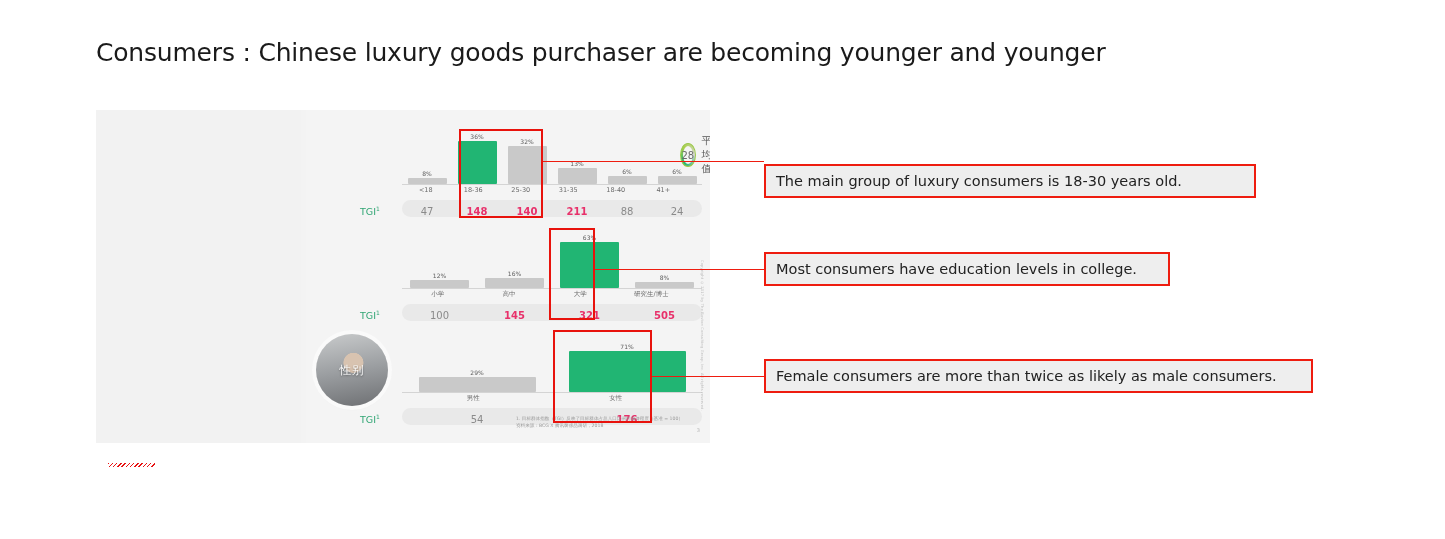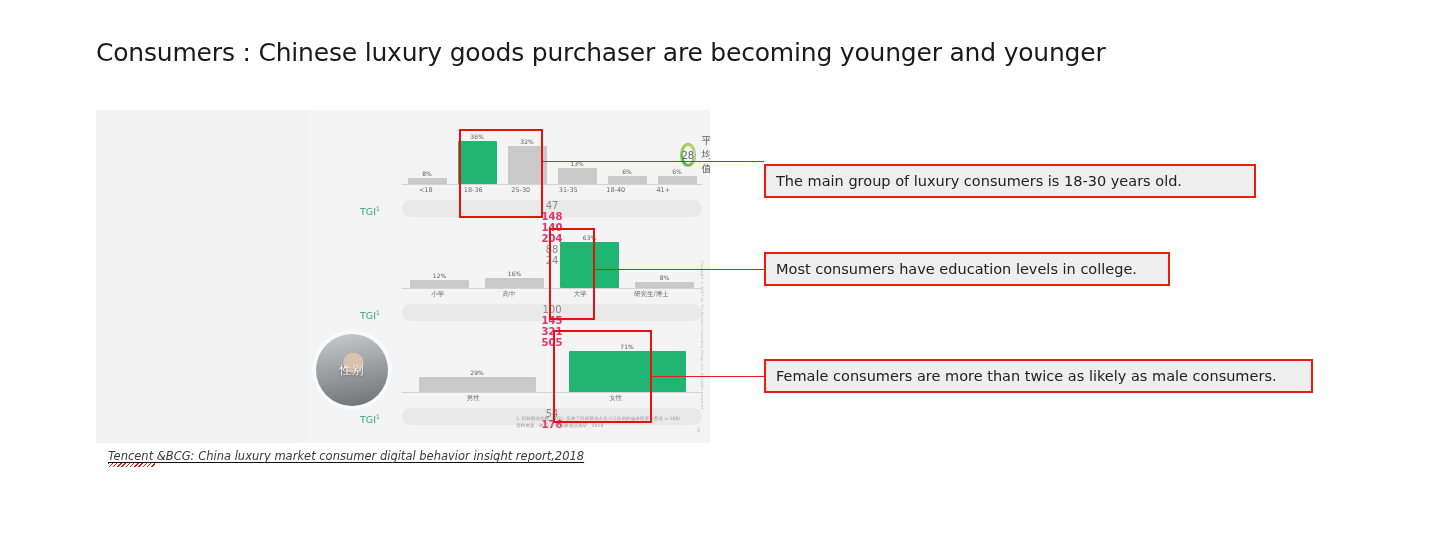--- a/index.html
+++ b/index.html
@@ -89,21 +89,21 @@
   .bar-pct { font-size: 6px; color: #5d5d5d; margin-bottom: 1px;
              font-family: "DejaVu Sans", sans-serif; }
   .bar { width: 78%; background: #c9c9c9; border-radius: 1px; }
   .bar.hl { background: #21b573; }
   .axis { position: absolute; left: 0; right: 0; top: 62px; height: 1px; background: #d4d4d4; }
   .labels { position: absolute; left: 0; right: 15px; top: 64px; display: flex; }
   .lab { flex: 1; text-align: center; font-size: 6.5px; color: #6a6a6a;
          font-family: "DejaVu Sans", sans-serif; }
   .tgi-row {
     position: absolute; left: 0; right: 0; top: 78px; height: 17px;
-    background: #e9e9e9; border-radius: 9px; display: flex; align-items: center; flex-direction: column;
+    background: #e9e9e9; border-radius: 9px; display: flex; align-items: flex-end;
   }
   .tgi-label {
     position: absolute; left: -42px; top: 78px; height: 17px; line-height: 17px;
     font-size: 9.5px; color: #2fa573; font-family: "DejaVu Sans", sans-serif;
   }
   .tgi-label sup { font-size: 6px; }
   .tgi { flex: 1; text-align: center; font-size: 10px; color: #8a8a8a;
          font-family: "DejaVu Sans", sans-serif; }
   .tgi.pink { color: #e8306a; font-weight: 700; }
 
@@ -212,21 +212,21 @@
               <div class="lab">25-30</div>
               <div class="lab">31-35</div>
               <div class="lab">18-40</div>
               <div class="lab">41+</div>
             </div>
             <div class="tgi-label"><span>TGI</span><sup>1</sup></div>
             <div class="tgi-row">
               <div class="tgi">47</div>
               <div class="tgi pink">148</div>
               <div class="tgi pink">140</div>
-              <div class="tgi pink">204</div>
+              <div class="tgi pink">211</div>
               <div class="tgi">88</div>
               <div class="tgi">24</div>
             </div>
             <div class="avg">
               <div class="avg-circle">
                 <span class="avg-num">28</span>
               </div>
               <span class="avg-text">平均值</span>
             </div>
           </div>
@@ -317,18 +317,15 @@
   <div class="callout" style="left:764px; top:144px; width:492px; height:34px;margin-top:20px;">
     <span>The main group of luxury consumers is 18-30 years old.</span>
   </div>
   <div class="callout" style="left:764px; top:252px; width:406px; height:34px;">
     <span>Most consumers have education levels in college.</span>
   </div>
   <div class="callout" style="left:764px; top:359px; width:549px; height:34px;">
     <span>Female consumers are more than twice as likely as male consumers.</span>
   </div>
 
-  <div class="source">
-    <span class="sp">Tencent &amp;BCG: China luxury market consumer digital behavior insight report,2018</span>
-  </div>
   <div class="squig"></div>
 
 </div>
 
 </body></html>

